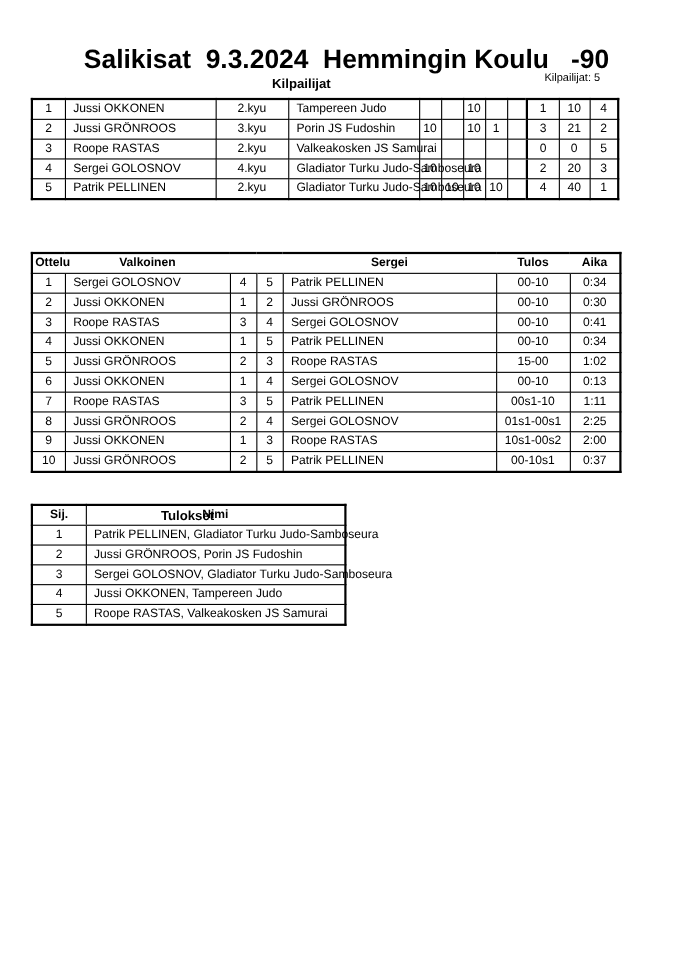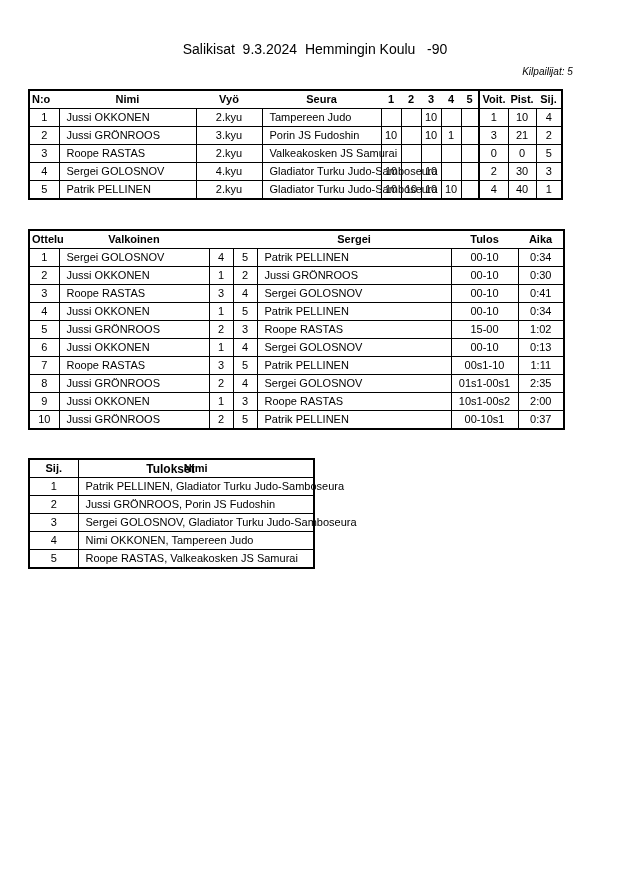--- a/index.html
+++ b/index.html
@@ -3,31 +3,31 @@
 <meta charset="utf-8">
 <style>
   html,body { margin:0; padding:0; background:#ffffff; }
   .page {
     position:relative; width:630px; height:891px; background:#ffffff;
     font-family:"Liberation Sans", sans-serif; color:#000;
     overflow:hidden;
   }
   .title {
     position:absolute; top:41px; left:0; width:630px;
-    text-align:center; font-size:14px; font-weight:normal; white-space:pre;
+    text-align:center; font-size:24px; font-weight:bold; white-space:pre;
   }
   .sec-title {
     position:absolute; text-align:center; font-size:12px; font-weight:bold;
   }
   .sec1 { top:69px;  left:28px; width:492px; }
   .sec2 { top:210px; left:28px; width:492px; }
   .sec3 { top:462px; left:28px; width:285px; }
   .count {
     position:absolute; top:66px; left:495px; width:105px;
-    text-align:center; font-size:10px;font-style:italic;
+    text-align:left; font-size:10px;
   }
   table.tbl {
     position:absolute; border-collapse:collapse; table-layout:fixed;
     border:2px solid #000; font-size:11px;
   }
   .tbl th, .tbl td {
     border:1px solid #000; padding:0; height:17px; line-height:17px;
     vertical-align:middle; white-space:nowrap; overflow:visible;
     font-weight:normal;
   }
@@ -44,51 +44,38 @@
   .t-tulokset    { left:28px; top:458px; width:285px; }
 </style>
 </head>
 <body>
 
 <div class="page">
 
   <div class="title">Salikisat  9.3.2024  Hemmingin Koulu   -90</div>
   <div class="count">Kilpailijat: 5</div>
 
+  <div class="sec-title sec1">Kilpailijat</div>
 
   <table class="tbl t-kilpailijat">
     <colgroup>
       <col style="width:30px">
         <col style="width:137px">
         <col style="width:66px">
         <col style="width:119px">
       <col style="width:20px">
         <col style="width:20px">
         <col style="width:20px">
         <col style="width:20px">
         <col style="width:18px">
       <col style="width:29px">
         <col style="width:28px">
         <col style="width:26px">
     </colgroup>
     <tbody>
-        <tr class="hdr">
-      <th class="al">N:o</th>
-      <th>Nimi</th>
-      <th>Vyö</th>
-      <th>Seura</th>
-      <th>1</th>
-      <th>2</th>
-      <th>3</th>
-      <th>4</th>
-      <th>5</th>
-      <th class="bL2">Voit.</th>
-      <th>Pist.</th>
-      <th>Sij.</th>
-    </tr>
     <tr>
       <td class="c">1</td>
       <td class="l">Jussi OKKONEN</td>
       <td class="c">2.kyu</td>
       <td class="l">Tampereen Judo</td>
       <td class="c"></td>
       <td class="c"></td>
       <td class="c">10</td>
       <td class="c"></td>
       <td class="c"></td>
@@ -128,21 +115,21 @@
       <td class="c">4</td>
       <td class="l">Sergei GOLOSNOV</td>
       <td class="c">4.kyu</td>
       <td class="l">Gladiator Turku Judo-Samboseura</td>
       <td class="c">10</td>
       <td class="c"></td>
       <td class="c">10</td>
       <td class="c"></td>
       <td class="c"></td>
       <td class="c bL2">2</td>
-      <td class="c">30</td>
+      <td class="c">20</td>
       <td class="c">3</td>
     </tr>
     <tr>
       <td class="c">5</td>
       <td class="l">Patrik PELLINEN</td>
       <td class="c">2.kyu</td>
       <td class="l">Gladiator Turku Judo-Samboseura</td>
       <td class="c">10</td>
       <td class="c">10</td>
       <td class="c">10</td>
@@ -239,21 +226,21 @@
       <td class="c">00s1-10</td>
       <td class="c">1:11</td>
     </tr>
     <tr>
       <td class="c">8</td>
       <td class="l">Jussi GRÖNROOS</td>
       <td class="c">2</td>
       <td class="c">4</td>
       <td class="l">Sergei GOLOSNOV</td>
       <td class="c">01s1-00s1</td>
-      <td class="c">2:35</td>
+      <td class="c">2:25</td>
     </tr>
     <tr>
       <td class="c">9</td>
       <td class="l">Jussi OKKONEN</td>
       <td class="c">1</td>
       <td class="c">3</td>
       <td class="l">Roope RASTAS</td>
       <td class="c">10s1-00s2</td>
       <td class="c">2:00</td>
     </tr>
@@ -288,21 +275,21 @@
     <tr>
       <td class="c">2</td>
       <td class="l">Jussi GRÖNROOS, Porin JS Fudoshin</td>
     </tr>
     <tr>
       <td class="c">3</td>
       <td class="l">Sergei GOLOSNOV, Gladiator Turku Judo-Samboseura</td>
     </tr>
     <tr>
       <td class="c">4</td>
-      <td class="l">Nimi OKKONEN, Tampereen Judo</td>
+      <td class="l">Jussi OKKONEN, Tampereen Judo</td>
     </tr>
     <tr>
       <td class="c">5</td>
       <td class="l">Roope RASTAS, Valkeakosken JS Samurai</td>
     </tr>
   </tbody>
     </table>
 
 </div>
 

